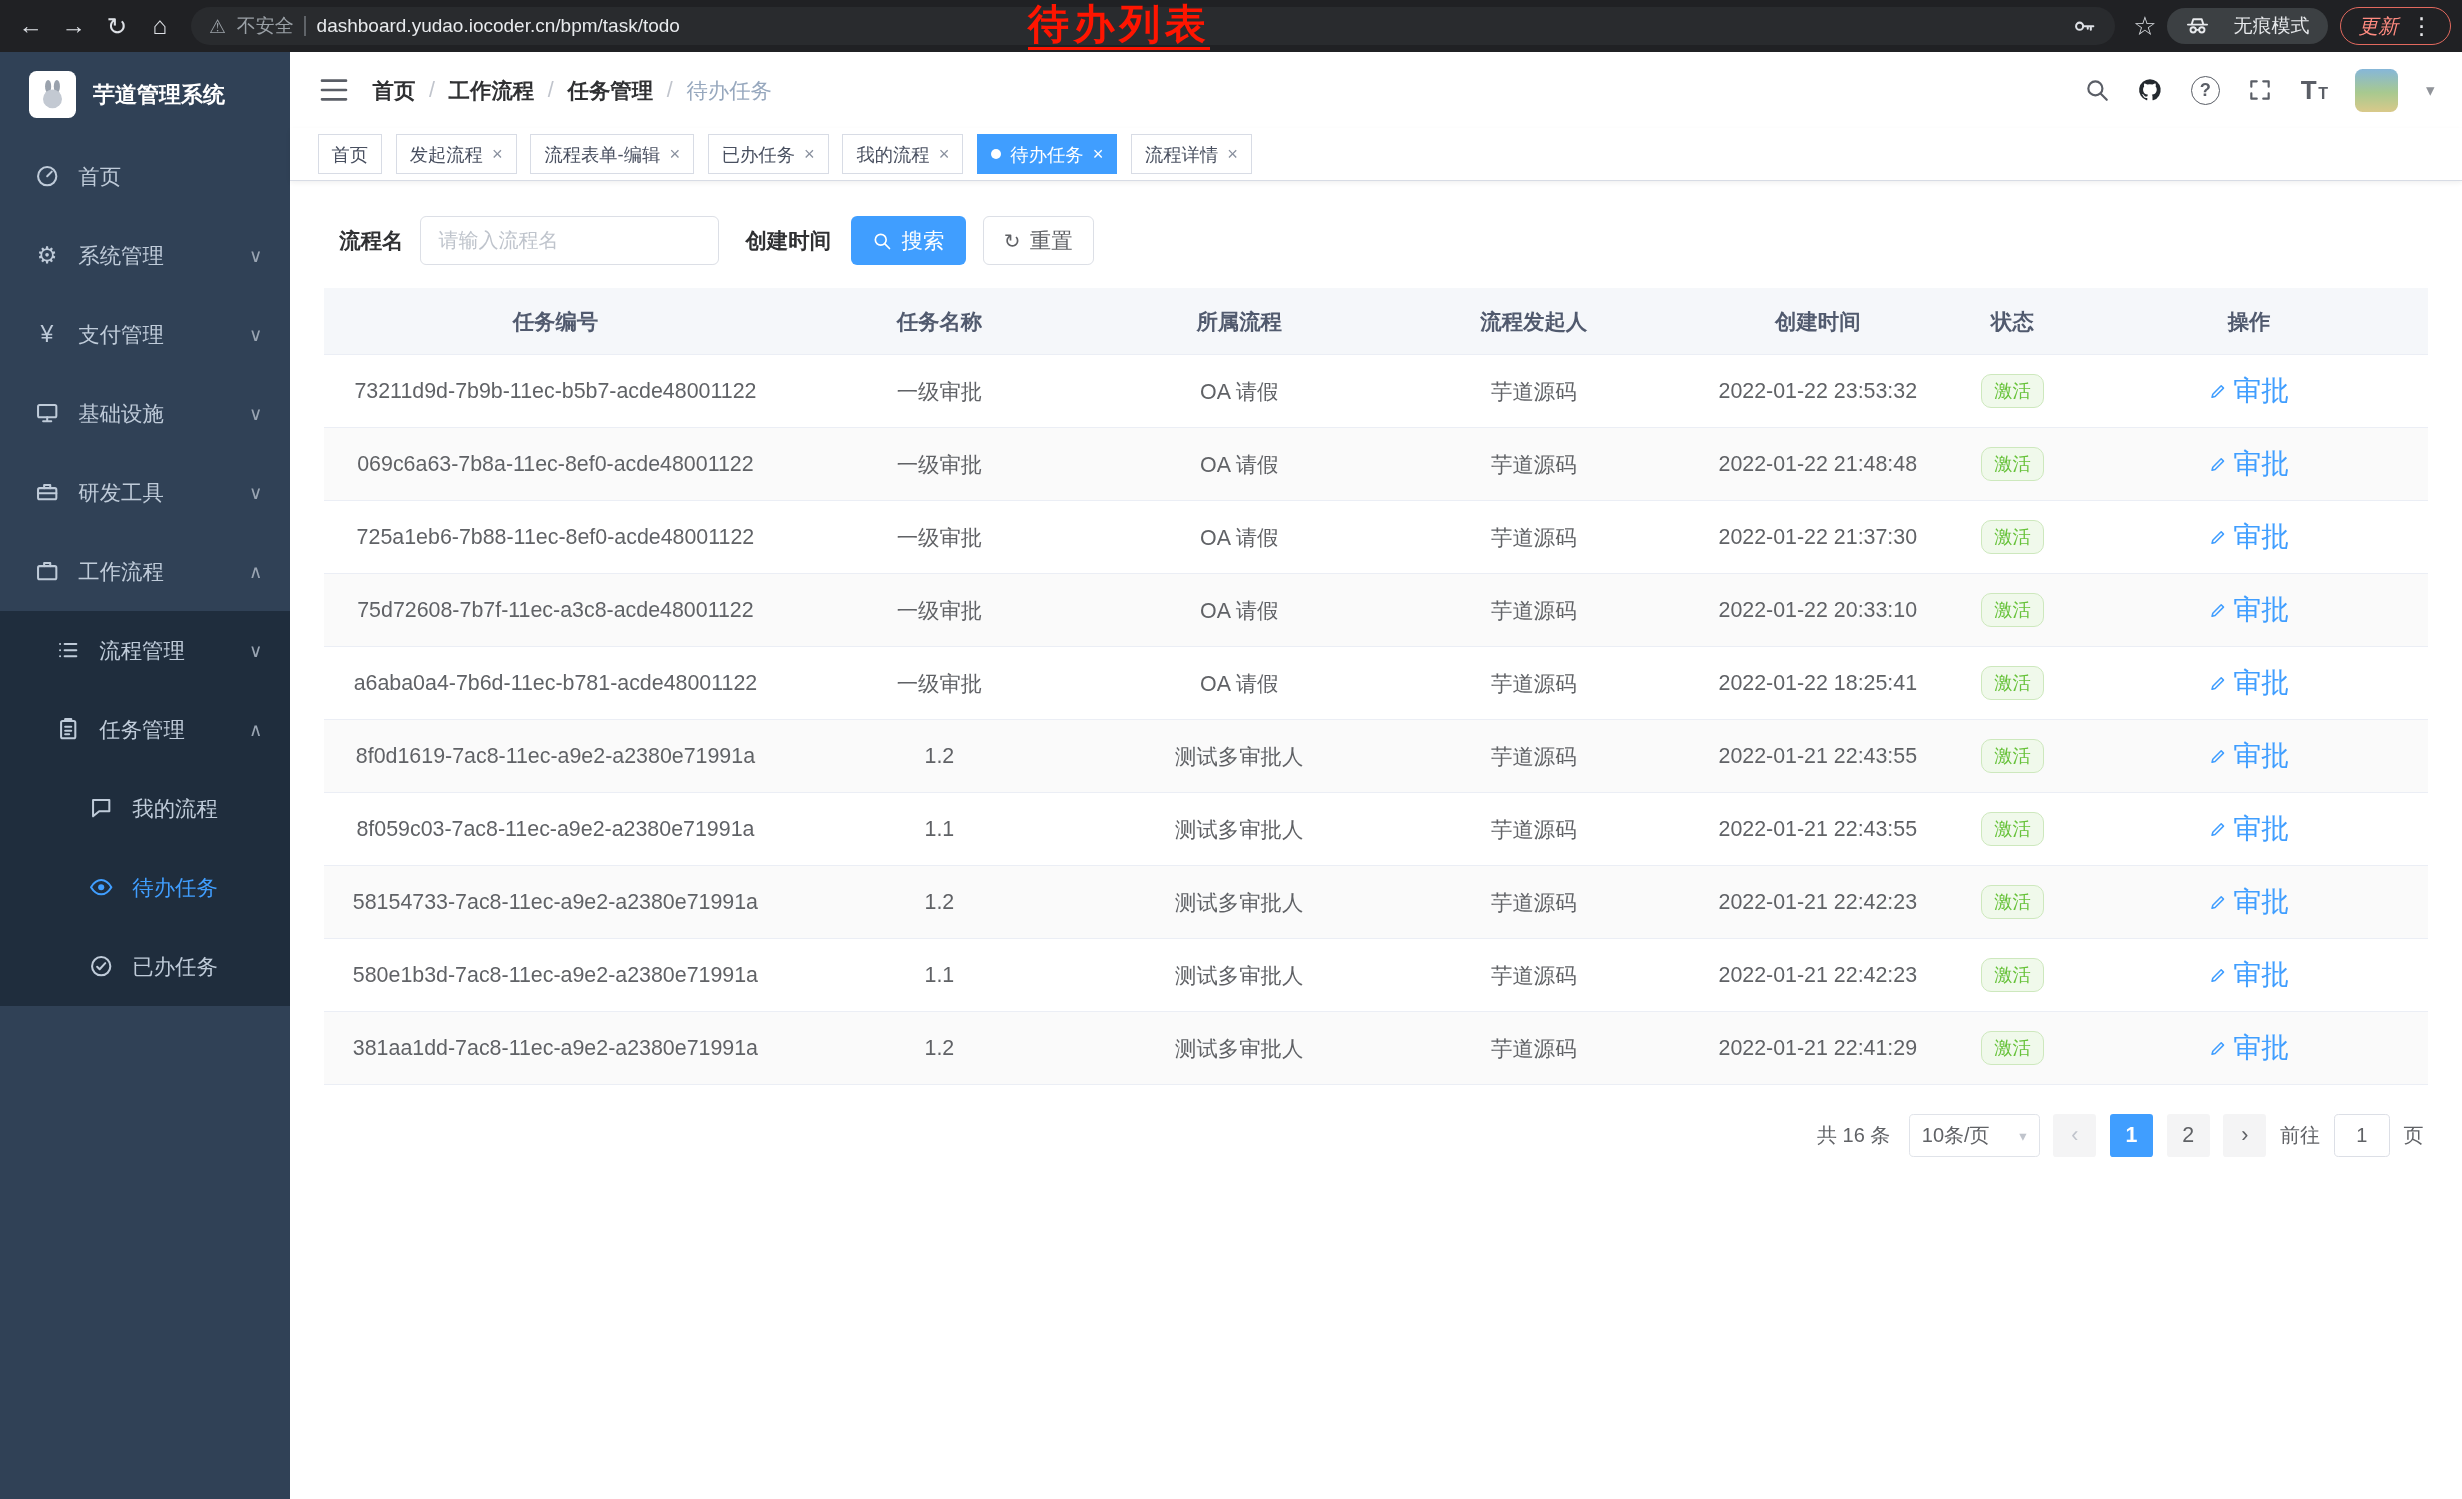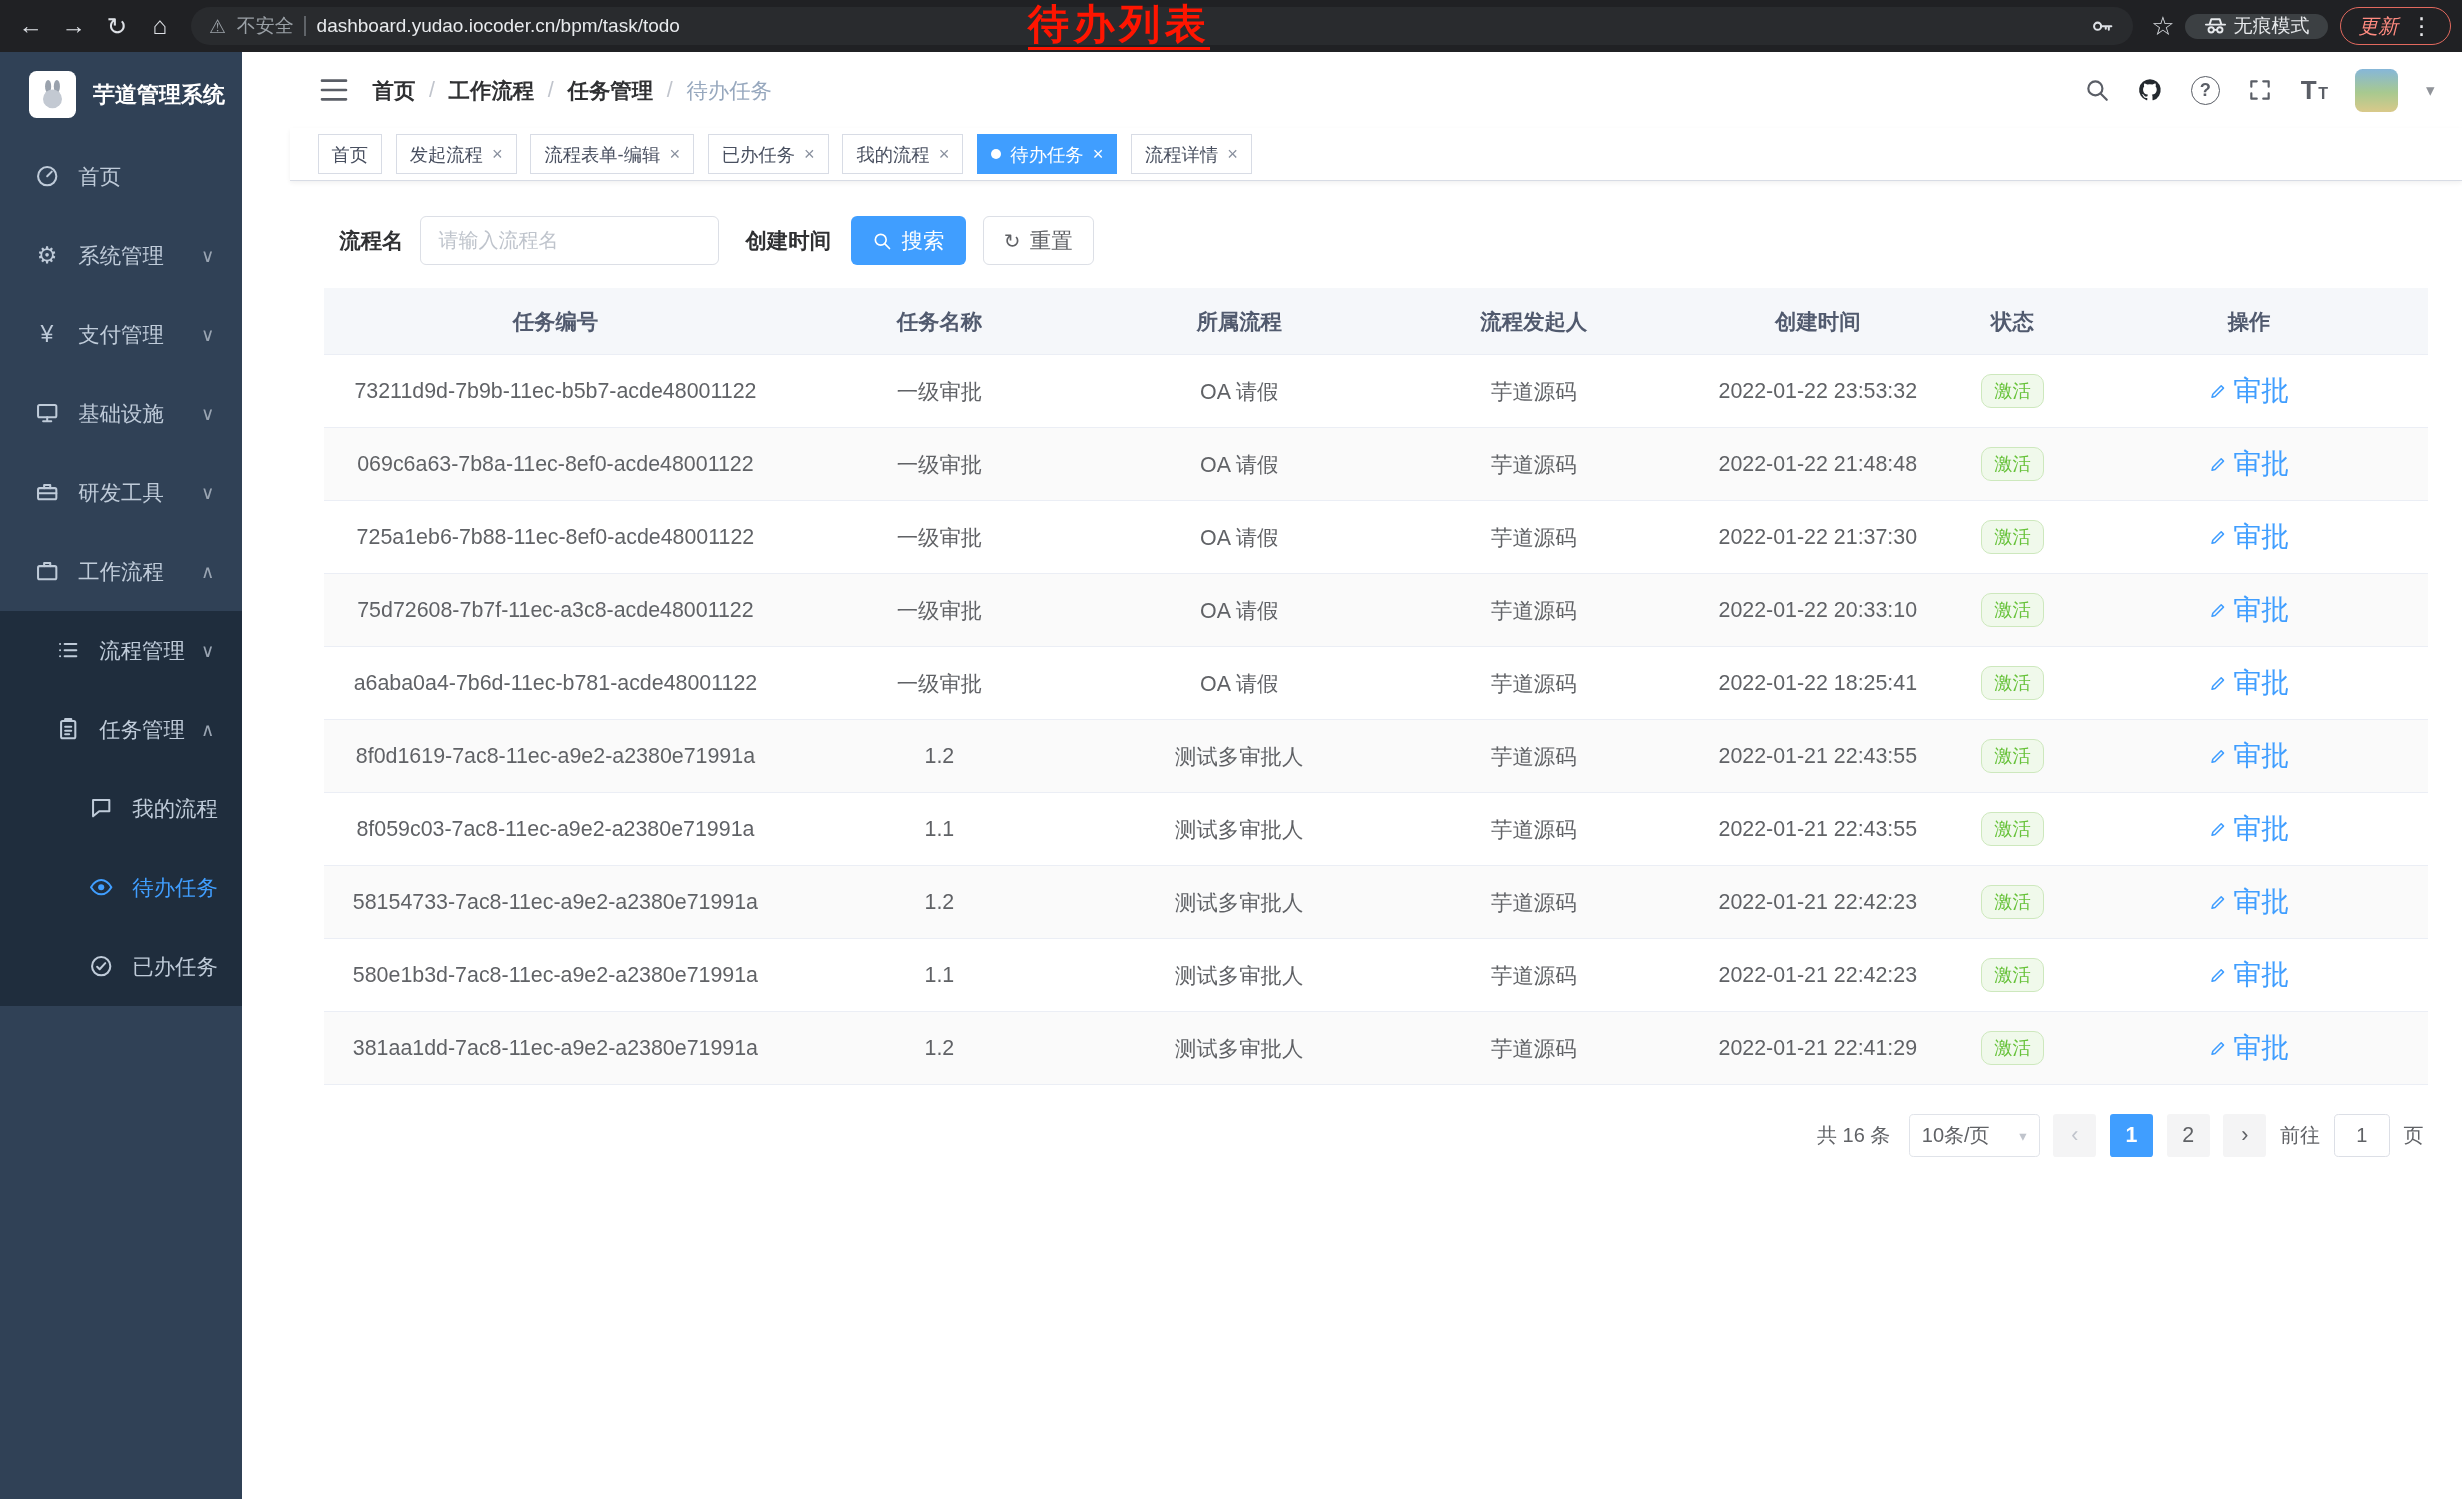--- a/index.html
+++ b/index.html
@@ -8,28 +8,28 @@
   .ico{fill:none;stroke:currentColor;stroke-width:2;stroke-linecap:round;stroke-linejoin:round;display:block;}
 
   
   .chrome{position:absolute;top:0;left:0;right:0;height:52px;background:#202124;display:flex;align-items:center;padding:0 10.7px;gap:3.1px;z-index:2;}
   .nav-ic{width:40px;height:40px;border-radius:50%;display:flex;align-items:center;justify-content:center;color:#dee1e6;font-size:24.4px;cursor:pointer;flex:0 0 40px;}
   .omnibox{flex:1;height:38px;background:#292b2e;border-radius:19px;margin:0 7.6px;display:flex;align-items:center;padding:0 18.3px;gap:10.7px;font-size:19px;color:#9aa0a6;}
   .omni-divider{width:1.5px;height:20px;background:#5f6368;}
   .omni-url{color:#e8eaed;}
   .key-ic{margin-left:auto;width:24.4px;height:24.4px;color:#dee1e6;}
   .star{font-size:26px;color:#dee1e6;margin:0 7.6px;cursor:pointer;}
-  .incog{height:25px;border-radius:19px;background:#3c4043;color:#e8eaed;display:flex;align-items:center;gap:7px;padding:0 18.3px;font-size:19px;}
+  .incog{height:36px;border-radius:19px;background:#3c4043;color:#e8eaed;display:flex;align-items:center;gap:25px;padding:0 18.3px;font-size:19px;}
   .incog svg{width:23px;height:23px;}
   .update{height:38px;border-radius:19px;border:1.5px solid #e2695e;color:#ff8b80;display:flex;align-items:center;gap:12.2px;padding:0 17px;font-size:20px;margin-left:9.2px;cursor:pointer;font-style:italic;}
   .update .kebab{color:#e8eaed;font-size:23px;}
   .annotation{position:absolute;left:1028px;top:1.5px;font-size:41px;font-weight:800;color:#ff1500;letter-spacing:4.6px;border-bottom:3.8px solid #ff1500;line-height:1.1;z-index:5;padding-bottom:0;}
 
   
-  .sidebar{position:absolute;top:52px;left:0;width:242px;bottom:0;background:#304156;color:#bfcbd9;font-size:21.4px;overflow:hidden;}
+  .sidebar{position:absolute;top:52px;left:0;width:290px;bottom:0;background:#304156;color:#bfcbd9;font-size:21.4px;overflow:hidden;}
   .logo-row{height:85px;display:flex;align-items:center;gap:17px;padding:0 29px;cursor:pointer;}
   .logo-img{width:47px;height:47px;border-radius:7.6px;background:#fff;display:flex;align-items:center;justify-content:center;overflow:hidden;flex:0 0 47px;}
   .logo-title{color:#fff;font-weight:700;font-size:22px;white-space:nowrap;}
   .mi{display:flex;align-items:center;height:79px;cursor:pointer;white-space:nowrap;}
   .mi .ic{width:26px;height:26px;flex:0 0 26px;display:flex;align-items:center;justify-content:center;font-size:23px;line-height:1;}
   .mi .ic svg{width:24.4px;height:24.4px;}
   .mi .lbl{margin-left:18.3px;}
   .mi .chev{margin-left:auto;margin-right:27.5px;font-size:18.3px;color:#99a4b2;}
   .l1{padding-left:34px;}
   .l2{padding-left:55px;}

